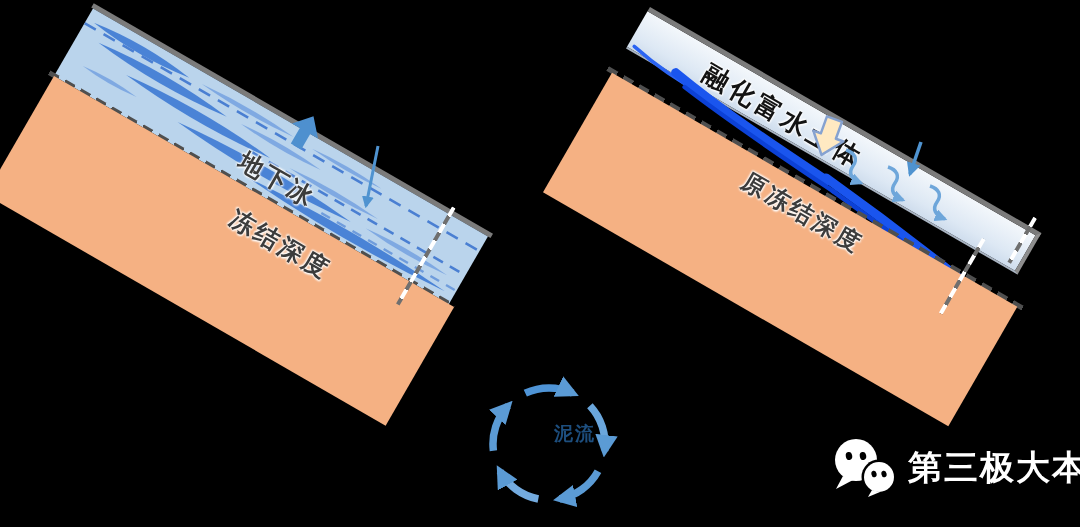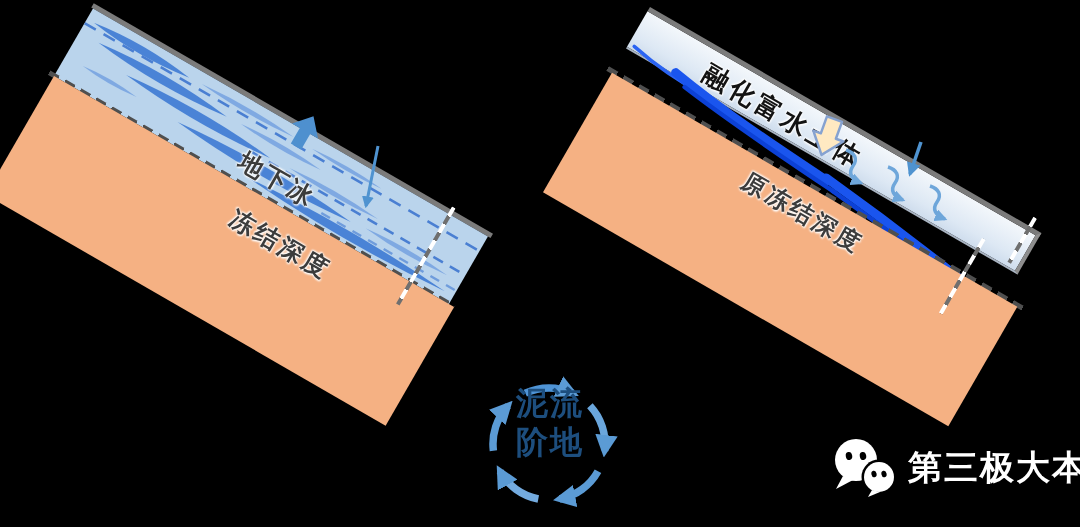--- a/index.html
+++ b/index.html
@@ -29,22 +29,22 @@
   
   .slope-label{color:#3c3c3c;font-weight:bold;letter-spacing:3px;text-align:center;
     text-shadow:0 0 3px #fff,1px 1px 2px #fff,-1px -1px 2px #fff;}
   #ground-ice-label{left:155px;top:44px;width:180px;font-size:25px;}
   #freeze-depth-label{left:168px;top:98px;width:224px;font-size:25px;}
   #thawed-soil-label{left:52px;top:11px;width:236px;font-size:26px;color:#131313;letter-spacing:4px;}
   #orig-depth-label{left:128px;top:86px;width:214px;font-size:24px;}
   #water-svg{left:0;top:30px;}
   #overlay{position:absolute;left:0;top:0;pointer-events:none;}
   
-  #cycle-label{position:absolute;left:504px;top:384px;width:92px;text-align:center;
-    color:#1d4e7e;font-weight:bold;font-size:32px;line-height:1.22;letter-spacing:2px;}
+  #cycle-label{position:absolute;left:504px;top:422px;width:92px;text-align:right;
+    color:#1d4e7e;font-weight:bold;font-size:19px;line-height:1.22;letter-spacing:2px;}
   
   #watermark{position:absolute;left:831px;top:438px;display:flex;align-items:center;gap:9px;}
   #watermark-text{color:#fff;font-weight:bold;font-size:34px;letter-spacing:2px;white-space:nowrap;}
 </style>
 </head>
 <body>
 
 <div id="stage">
 
   <div id="left-panel" class="rot">
@@ -138,21 +138,20 @@
       <path d="M525.3,393.2 A56,56 0 0 1 572.7,393.2" stroke="#4f94d6" marker-end="url(#mC)"></path>
       <path d="M589.9,405.8 A56,56 0 0 1 604.6,450.8" stroke="#6aa6dc" marker-end="url(#mC)"></path>
       <path d="M598.0,471.2 A56,56 0 0 1 559.7,499.0" stroke="#5b9bd5" marker-end="url(#mC)"></path>
       <path d="M538.3,499.0 A56,56 0 0 1 500.0,471.2" stroke="#74abdf" marker-end="url(#mC)"></path>
       <path d="M493.4,450.8 A56,56 0 0 1 508.0,405.8" stroke="#5b9bd5" marker-end="url(#mC)"></path>
     </g>
   </svg>
 
   <div id="cycle-label">
     <div>泥流</div>
-    <div>阶地</div>
   </div>
 
   <div id="watermark">
     <svg width="68" height="60" viewBox="0 0 68 60">
       <circle cx="25" cy="22" r="21" fill="#fff"></circle>
       <path d="M12,38 L5,51 L22,42 Z" fill="#fff"></path>
       <ellipse cx="18" cy="18" rx="3.2" ry="4" fill="#000" transform="rotate(-12 18 18)"></ellipse>
       <ellipse cx="32" cy="18" rx="3.2" ry="4" fill="#000" transform="rotate(-12 32 18)"></ellipse>
       <circle cx="48" cy="39" r="17.5" fill="#000"></circle>
       <circle cx="48" cy="39" r="15" fill="#fff"></circle>

